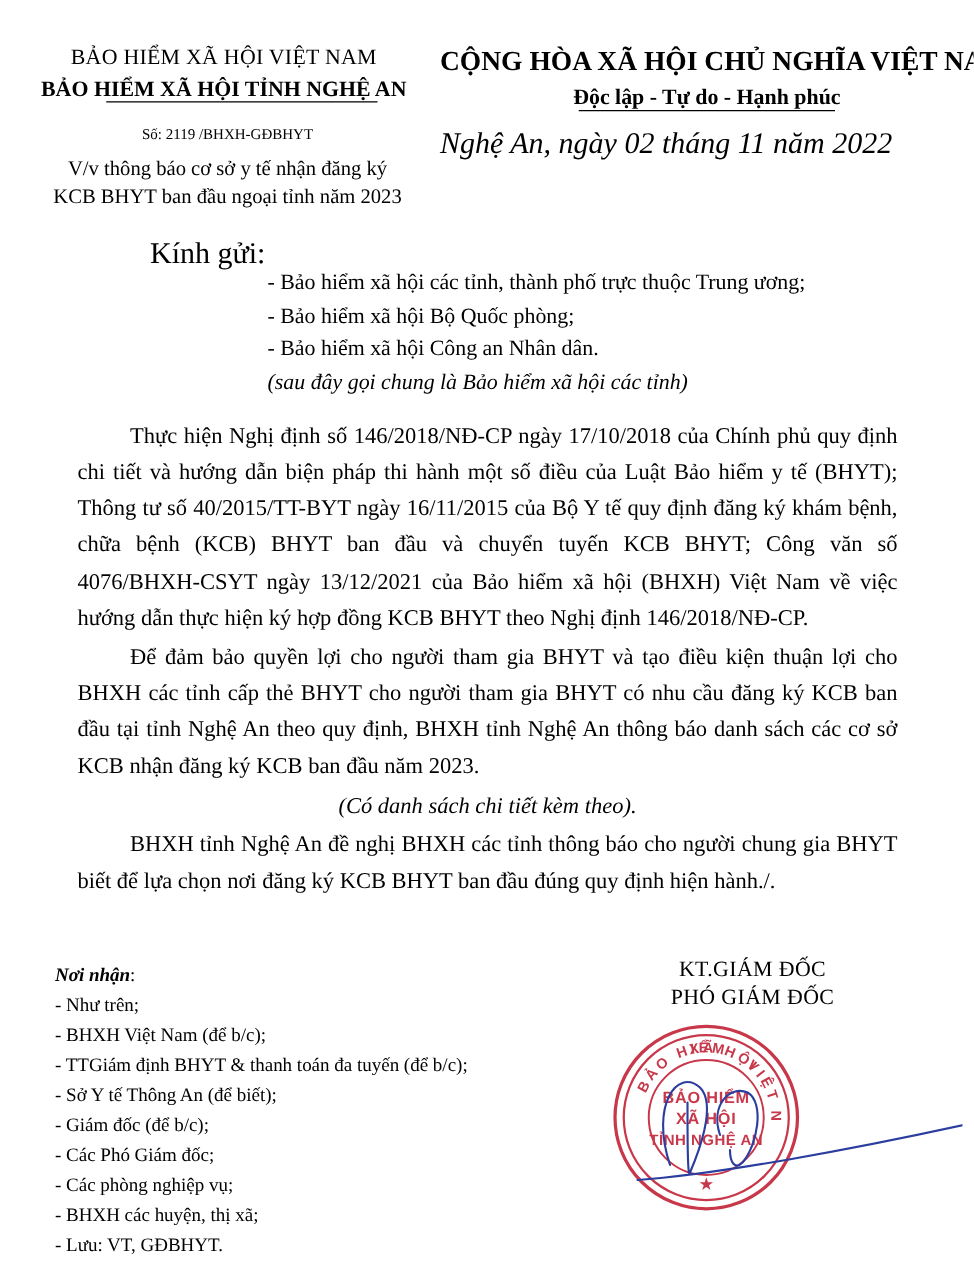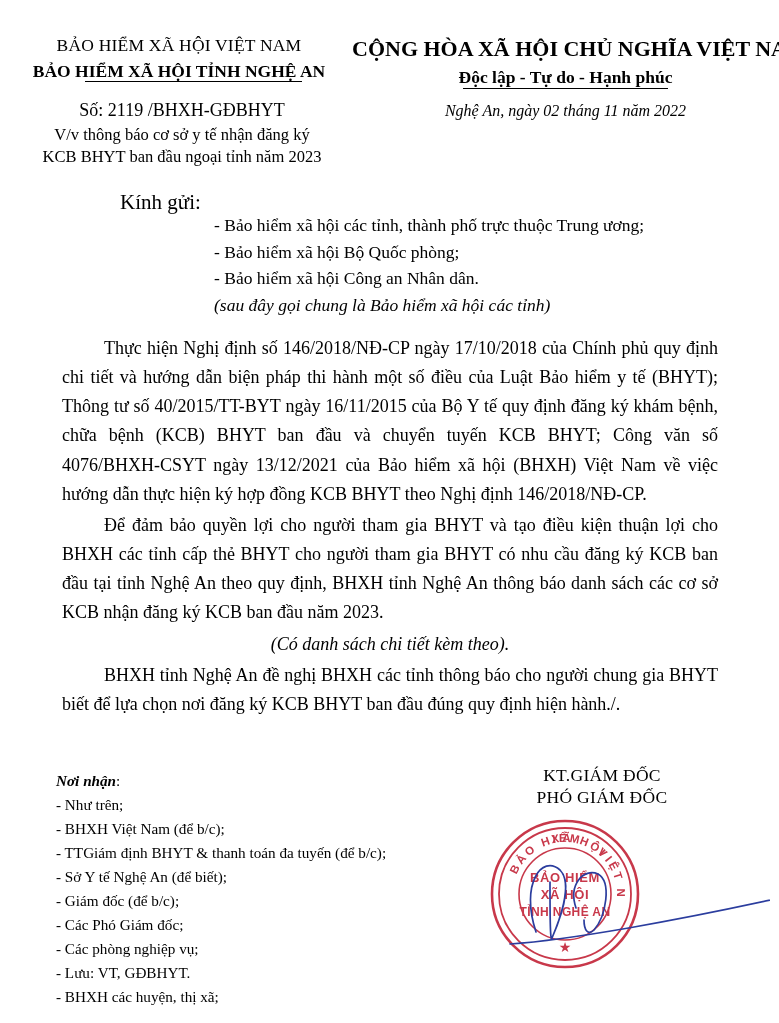--- a/index.html
+++ b/index.html
@@ -82,51 +82,50 @@
     bottom: 2px;
     border-bottom: 1.4px solid #000;
   }
 
   .docnum {
     position: absolute;
     top: 88px;
     left: 0;
     width: 352px;
     text-align: center;
-    font-size: 18px;
+    font-size: 12px;
     padding-left: 6px;
     white-space: nowrap;
   }
   .subject {
     position: absolute;
     top: 112px;
     left: 0;
     width: 352px;
     text-align: center;
     font-size: 16.5px;
     line-height: 1.32;
     padding-left: 6px;
   }
   .place-date {
     position: absolute;
     top: 90px;
     left: 352px;
     width: 427px;
-    text-align: center;
     font-style: italic;
-    font-size: 16px;
+    font-size: 24px;
     white-space: nowrap;
   }
 
   
   .kinhgui-label {
     position: absolute;
     top: 178px;
     left: 120px;
-    font-size: 21px;
+    font-size: 24px;
   }
   .recipients {
     position: absolute;
     top: 200px;
     left: 214px;
     font-size: 17.5px;
     line-height: 1.52;
   }
   .recipients .note {
     font-style: italic;
@@ -150,21 +149,21 @@
     text-align: center;
     font-style: italic;
     margin: 2px 0 2px 0;
     text-indent: 0;
   }
 
   
   .noinhan {
     position: absolute;
     top: 757px;
-    left: 56px;
+    left: 44px;
     font-size: 15.2px;
     line-height: 1.58;
   }
   .noinhan-title {
     font-weight: bold;
     font-style: italic;
   }
   .noinhan ul {
     list-style: none;
     margin: 0;
@@ -251,26 +250,26 @@
     <p class="para center-italic">(Có danh sách chi tiết kèm theo).</p>
     <p class="para">BHXH tỉnh Nghệ An đề nghị BHXH các tỉnh thông báo cho người chung gia BHYT biết để lựa chọn nơi đăng ký KCB BHYT ban đầu đúng quy định hiện hành./.</p>
   </div>
 
   <div class="noinhan">
     <div><span class="noinhan-title">Nơi nhận</span><span>:</span></div>
     <ul>
       <li>- Như trên;</li>
       <li>- BHXH Việt Nam (để b/c);</li>
       <li>- TTGiám định BHYT &amp; thanh toán đa tuyến (để b/c);</li>
-      <li>- Sở Y tế Nghệ An (để biết);</li>
+      <li>- Sở Y tế Thông An (để biết);</li>
       <li>- Giám đốc (để b/c);</li>
       <li>- Các Phó Giám đốc;</li>
       <li>- Các phòng nghiệp vụ;</li>
+      <li>- BHXH các huyện, thị xã;</li>
       <li>- Lưu: VT, GĐBHYT.</li>
-      <li>- BHXH các huyện, thị xã;</li>
     </ul>
   </div>
 
   <div class="sign-block">
     <div class="sign-title1">KT.GIÁM ĐỐC</div>
     <div class="sign-title2">PHÓ GIÁM ĐỐC</div>
   </div>
 
   <div class="seal-wrap">
     <svg class="seal-svg" width="156" height="156" viewBox="0 0 156 156">

